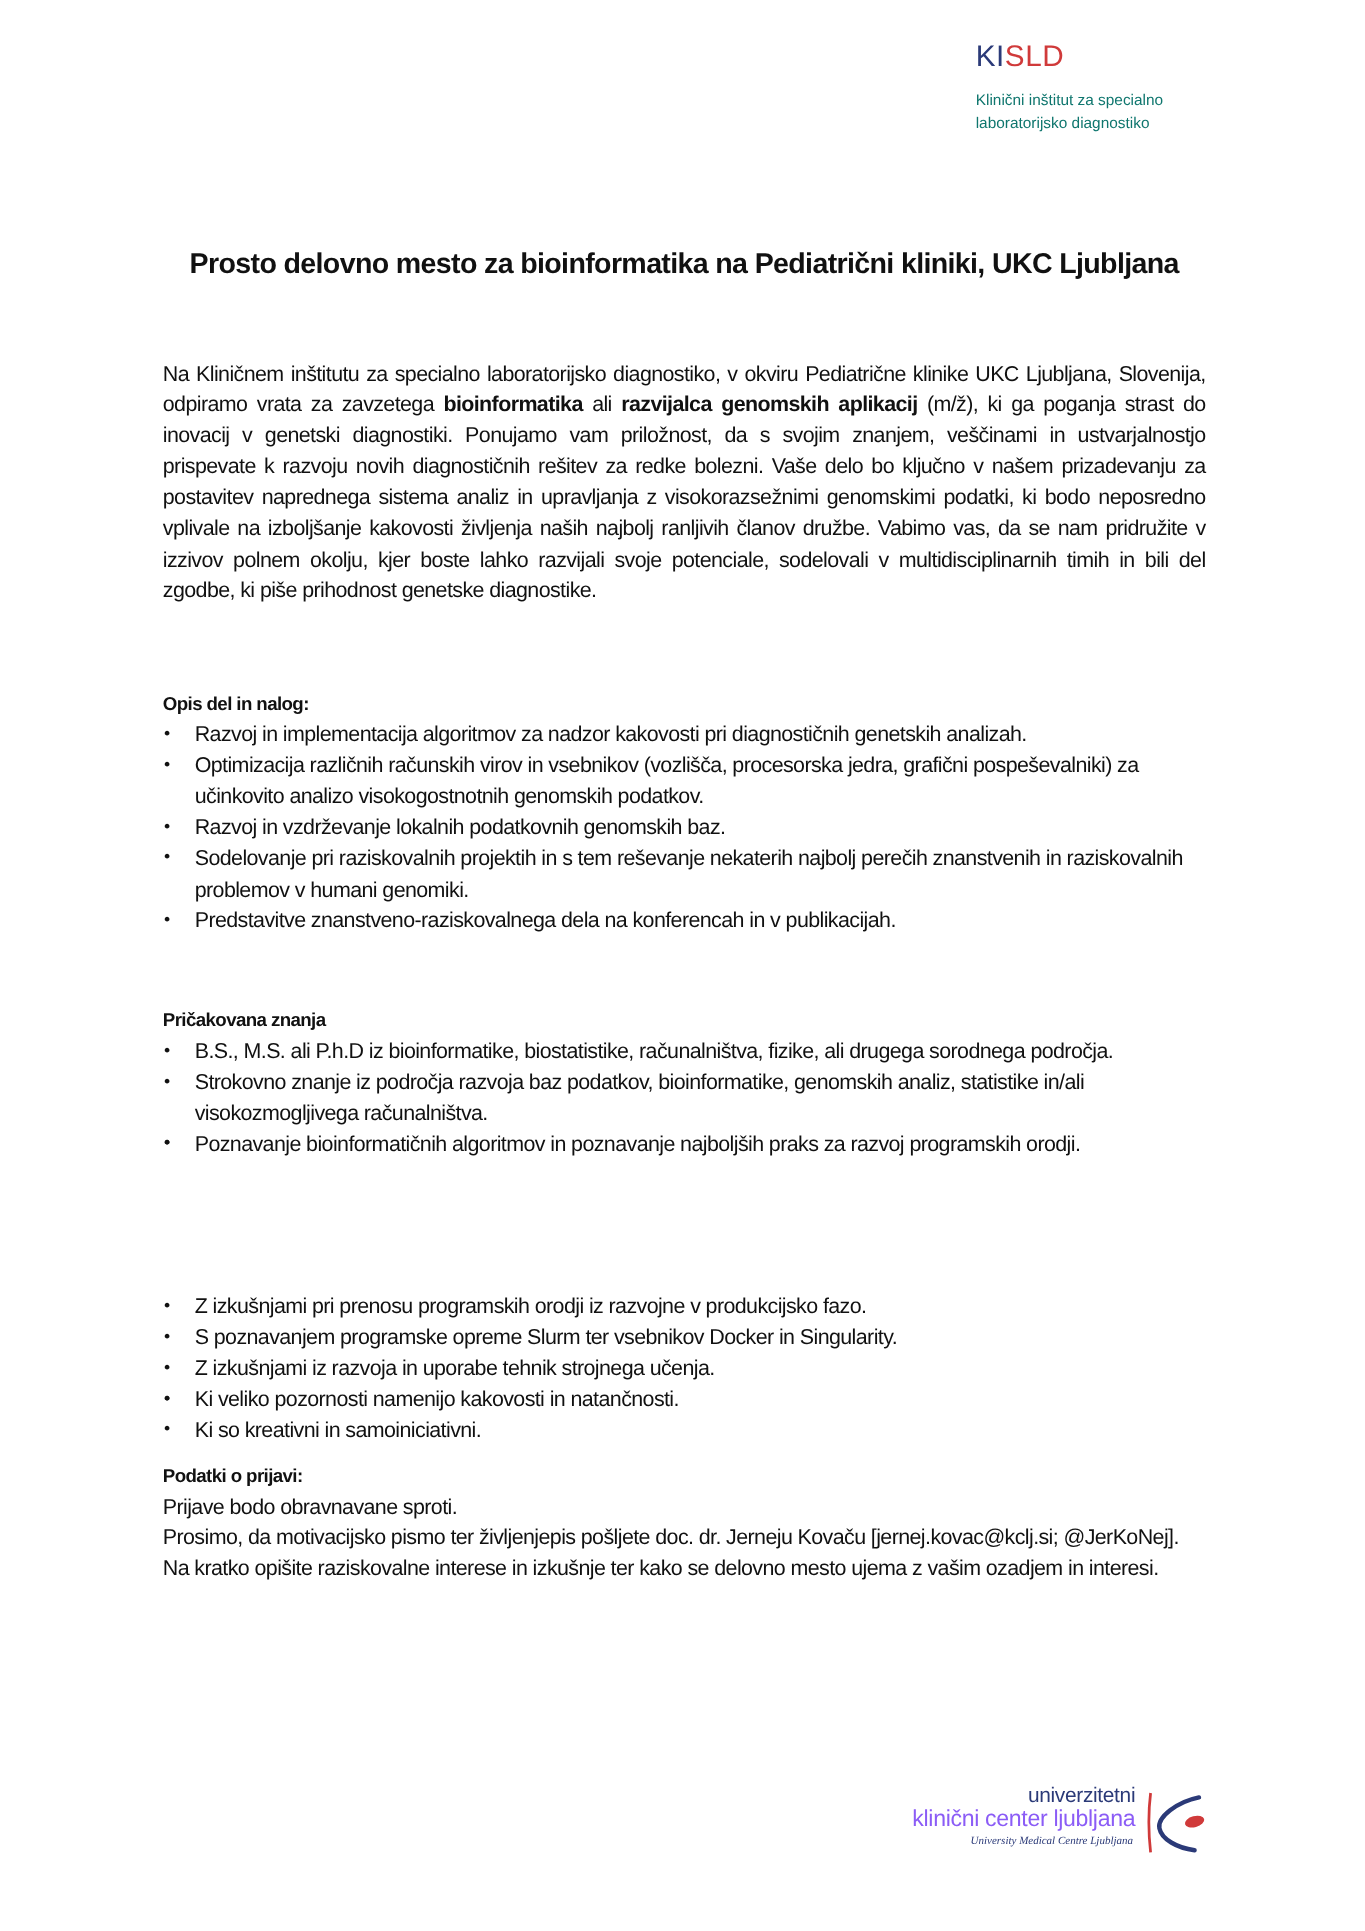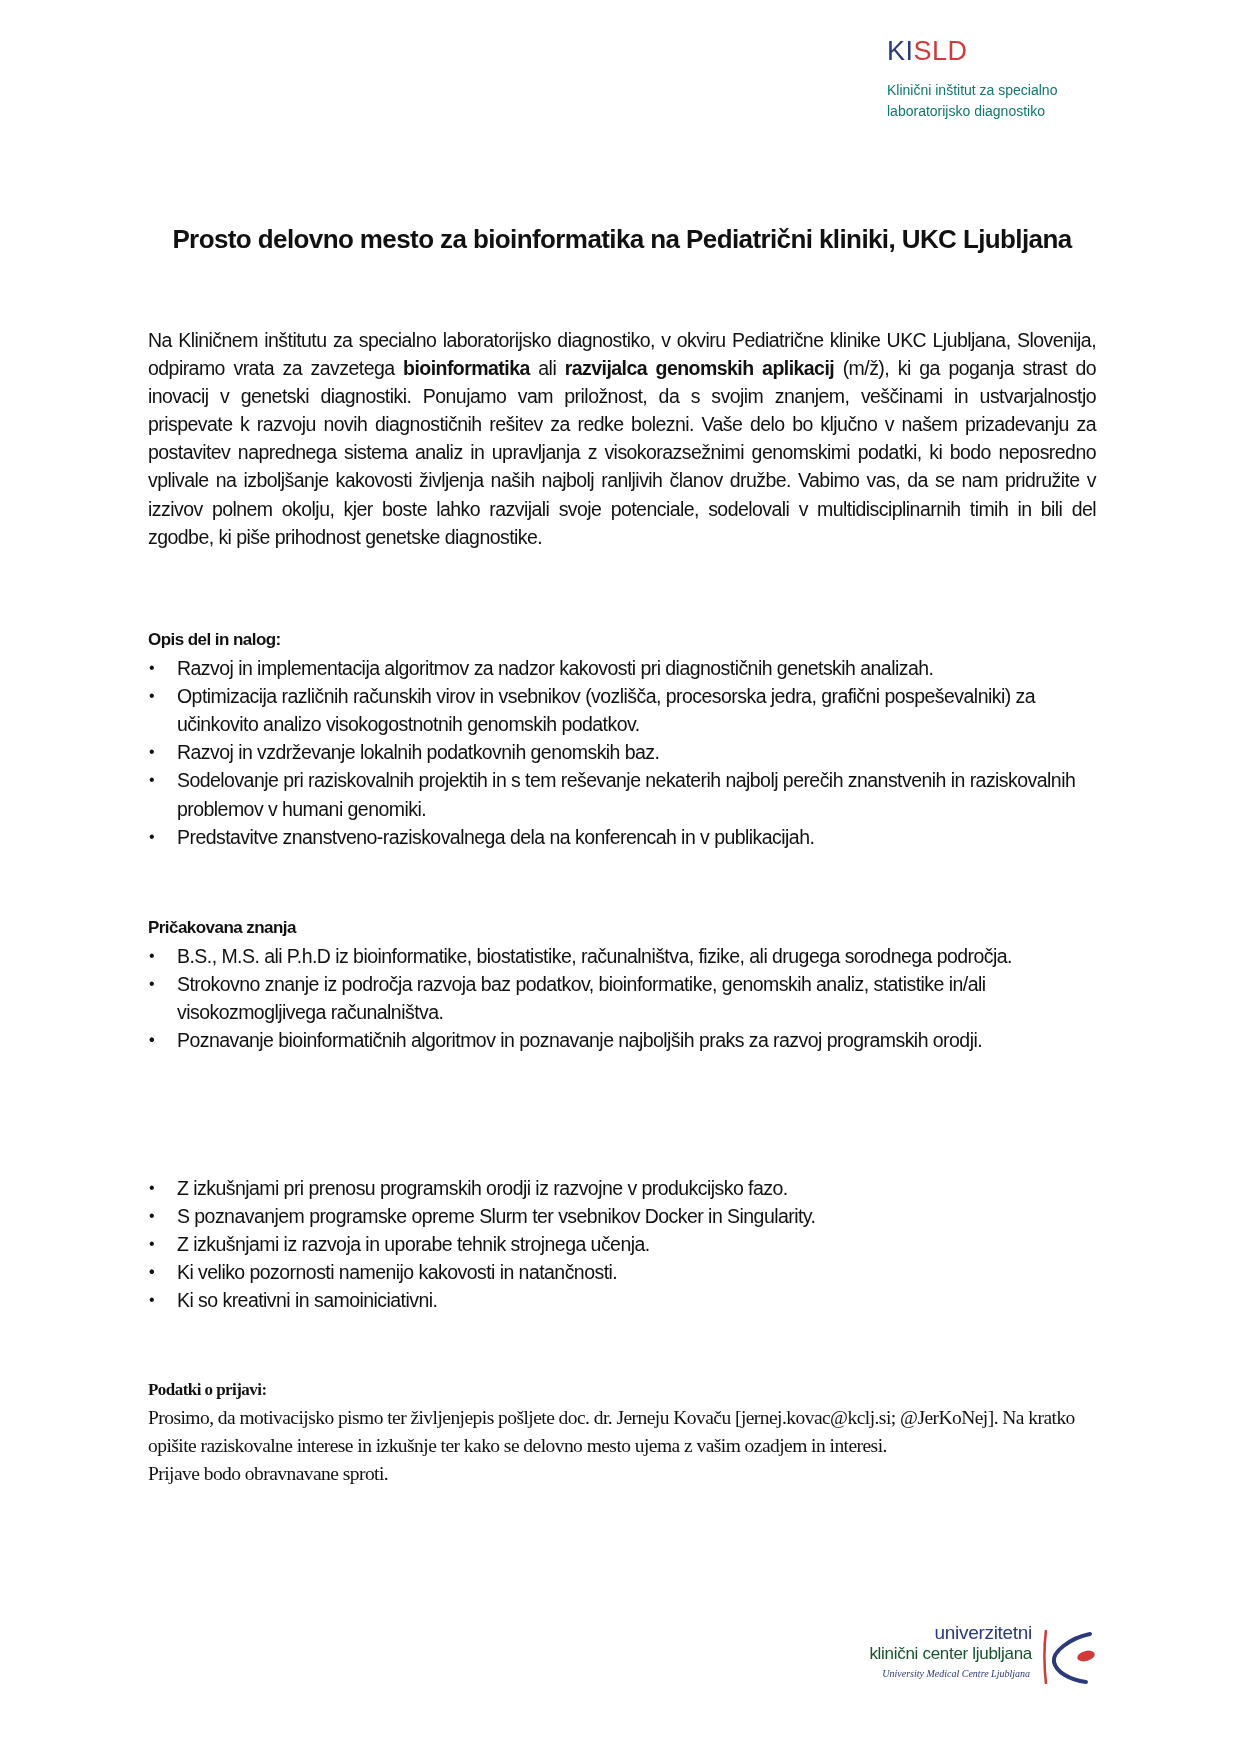--- a/index.html
+++ b/index.html
@@ -18,21 +18,21 @@
   .para b { font-weight: bold; }
   .section { position: absolute; left: 0; width: 948px; font-size: 19.5px; line-height: 28.1px;
              letter-spacing: -0.55px; }
   .section h2 { font-size: 17px; font-weight: bold; margin: 0; line-height: 28.1px; }
   .section ul { margin: 0; padding: 0; list-style: none; }
   .section li { position: relative; padding-left: 29px; }
   .section li .bullet { position: absolute; left: 1px; top: 0; font-size: 16px; }
   .section p { margin: 0; }
   .footer-logo { position: absolute; left: 830px; top: 1610px; width: 270px; height: 80px; }
   .ukc1 { position: absolute; right: 68px; top: 13px; font-size: 19px; color: #2b3a78; line-height: 20px; letter-spacing: -0.3px; }
-  .ukc2 { position: absolute; right: 68px; top: 34px; font-size: 17px; color: #14532d; line-height: 20px; letter-spacing: -0.3px; white-space: nowrap; }
+  .ukc2 { position: absolute; right: 68px; top: 34px; font-size: 21px; color: #8b5cf6; line-height: 20px; letter-spacing: -0.3px; white-space: nowrap; }
   .ukc3 { position: absolute; right: 70px; top: 58px; font-size: 10px; font-style: italic; color: #2b3a78;
           font-family: "Liberation Serif", serif; white-space: nowrap; }
   .ukc-mark { position: absolute; right: 0; top: 16px; width: 60px; height: 62px; }
 </style>
 </head>
 <body>
 
 <div class="header-logo">
   <div class="kisld"><span class="ki">KI</span><span class="sld">SLD</span></div>
   <div class="inst">
@@ -71,24 +71,24 @@
     <ul>
       <li><span class="bullet">•</span><span>Z izkušnjami pri prenosu programskih orodji iz razvojne v produkcijsko fazo.</span></li>
       <li><span class="bullet">•</span><span>S poznavanjem programske opreme Slurm ter vsebnikov Docker in Singularity.</span></li>
       <li><span class="bullet">•</span><span>Z izkušnjami iz razvoja in uporabe tehnik strojnega učenja.</span></li>
       <li><span class="bullet">•</span></li>
       <li><span class="bullet">•</span><span>Ki veliko pozornosti namenijo kakovosti in natančnosti.</span></li>
       <li><span class="bullet">•</span><span>Ki so kreativni in samoiniciativni.</span></li>
     </ul>
   </div>
 
-  <div class="section" style="top:1376px;font-family:Liberation Serif, serif;">
+  <div class="section" style="top:1328px;">
     <h2>Podatki o prijavi:</h2>
+    <p>Prijave bodo obravnavane sproti.</p>
     <p><span>Prosimo, da motivacijsko pismo ter življenjepis pošljete doc. dr. Jerneju Kovaču [</span><span>jernej.kovac@kclj.si</span><span>; </span><span>@JerKoNej</span><span>]. Na kratko opišite raziskovalne interese in izkušnje ter kako se delovno mesto ujema z vašim ozadjem in interesi.</span></p>
-    <p>Prijave bodo obravnavane sproti.</p>
   </div>
 </div>
 
 <div class="footer-logo">
   <div class="ukc1">univerzitetni</div>
   <div class="ukc2">klinični center ljubljana</div>
   <div class="ukc3">University Medical Centre Ljubljana</div>
   <svg class="ukc-mark" viewBox="0 0 60 62">
     <path d="M6 4 C4 20 4 40 6 58" stroke="#d03a3a" stroke-width="2.5" fill="none"></path>
     <path d="M50 8 C30 12 12 26 14 36 C16 46 30 54 46 56" stroke="#2b3a78" stroke-width="4" fill="none" stroke-linecap="round"></path>

